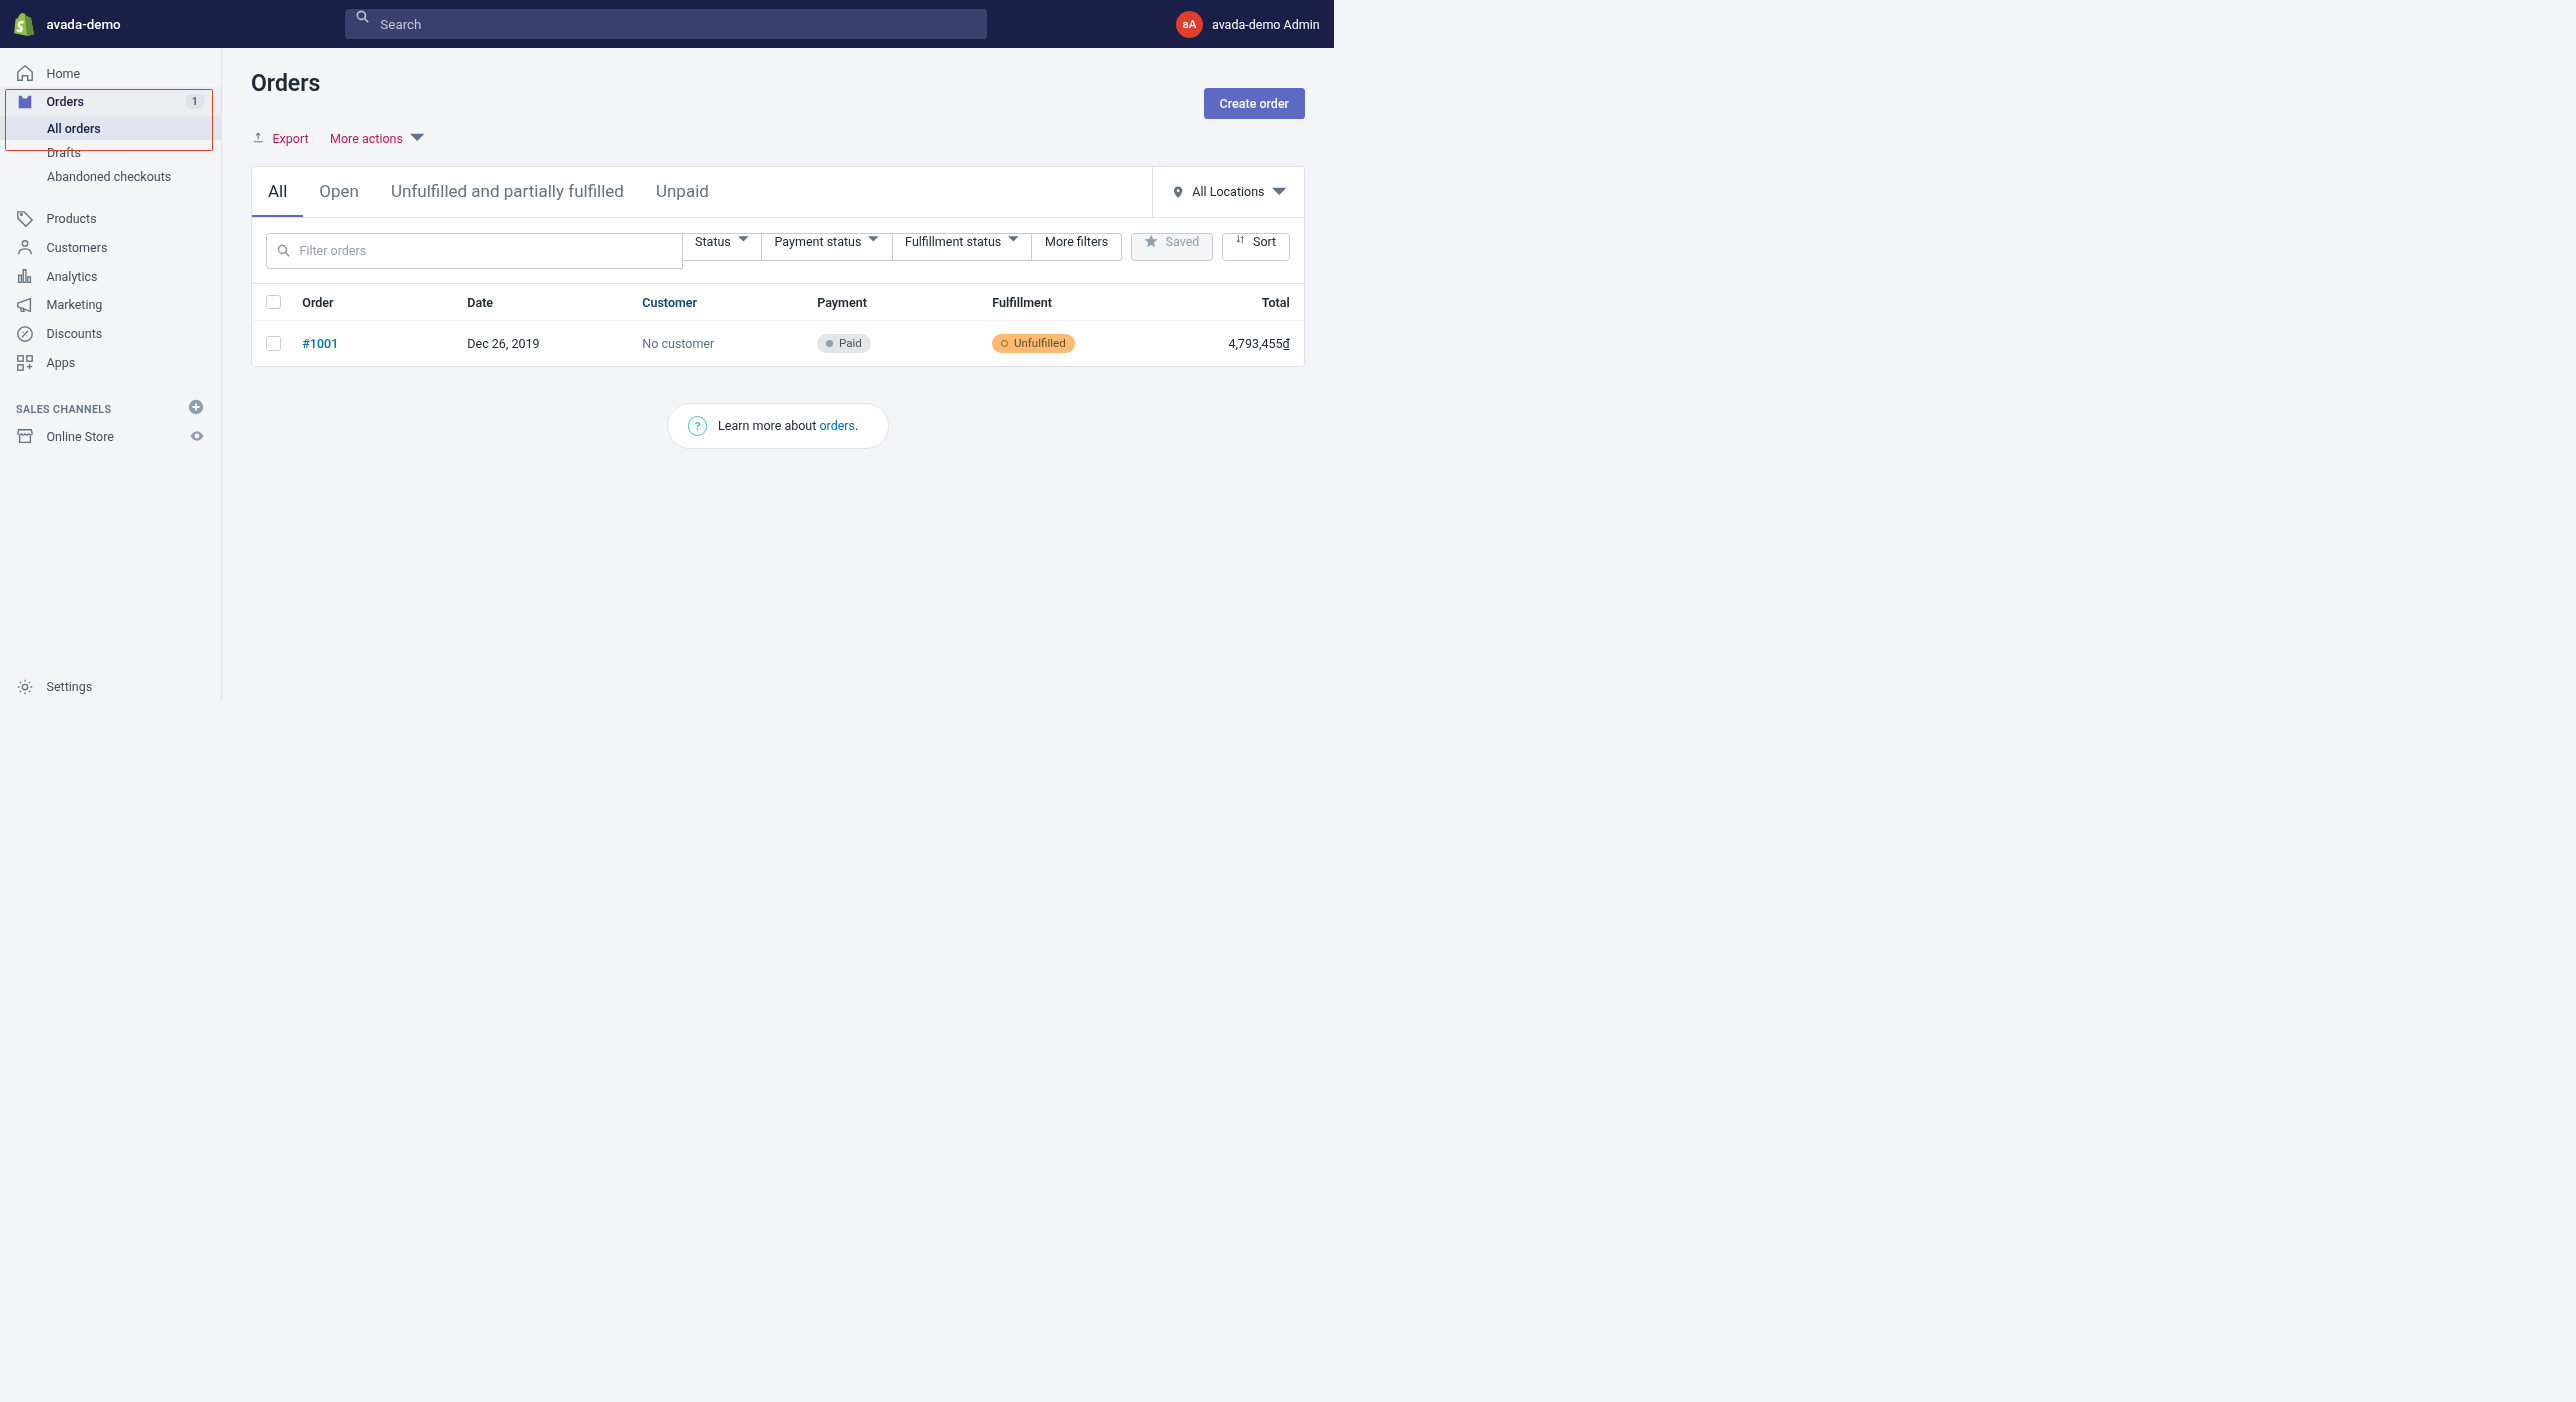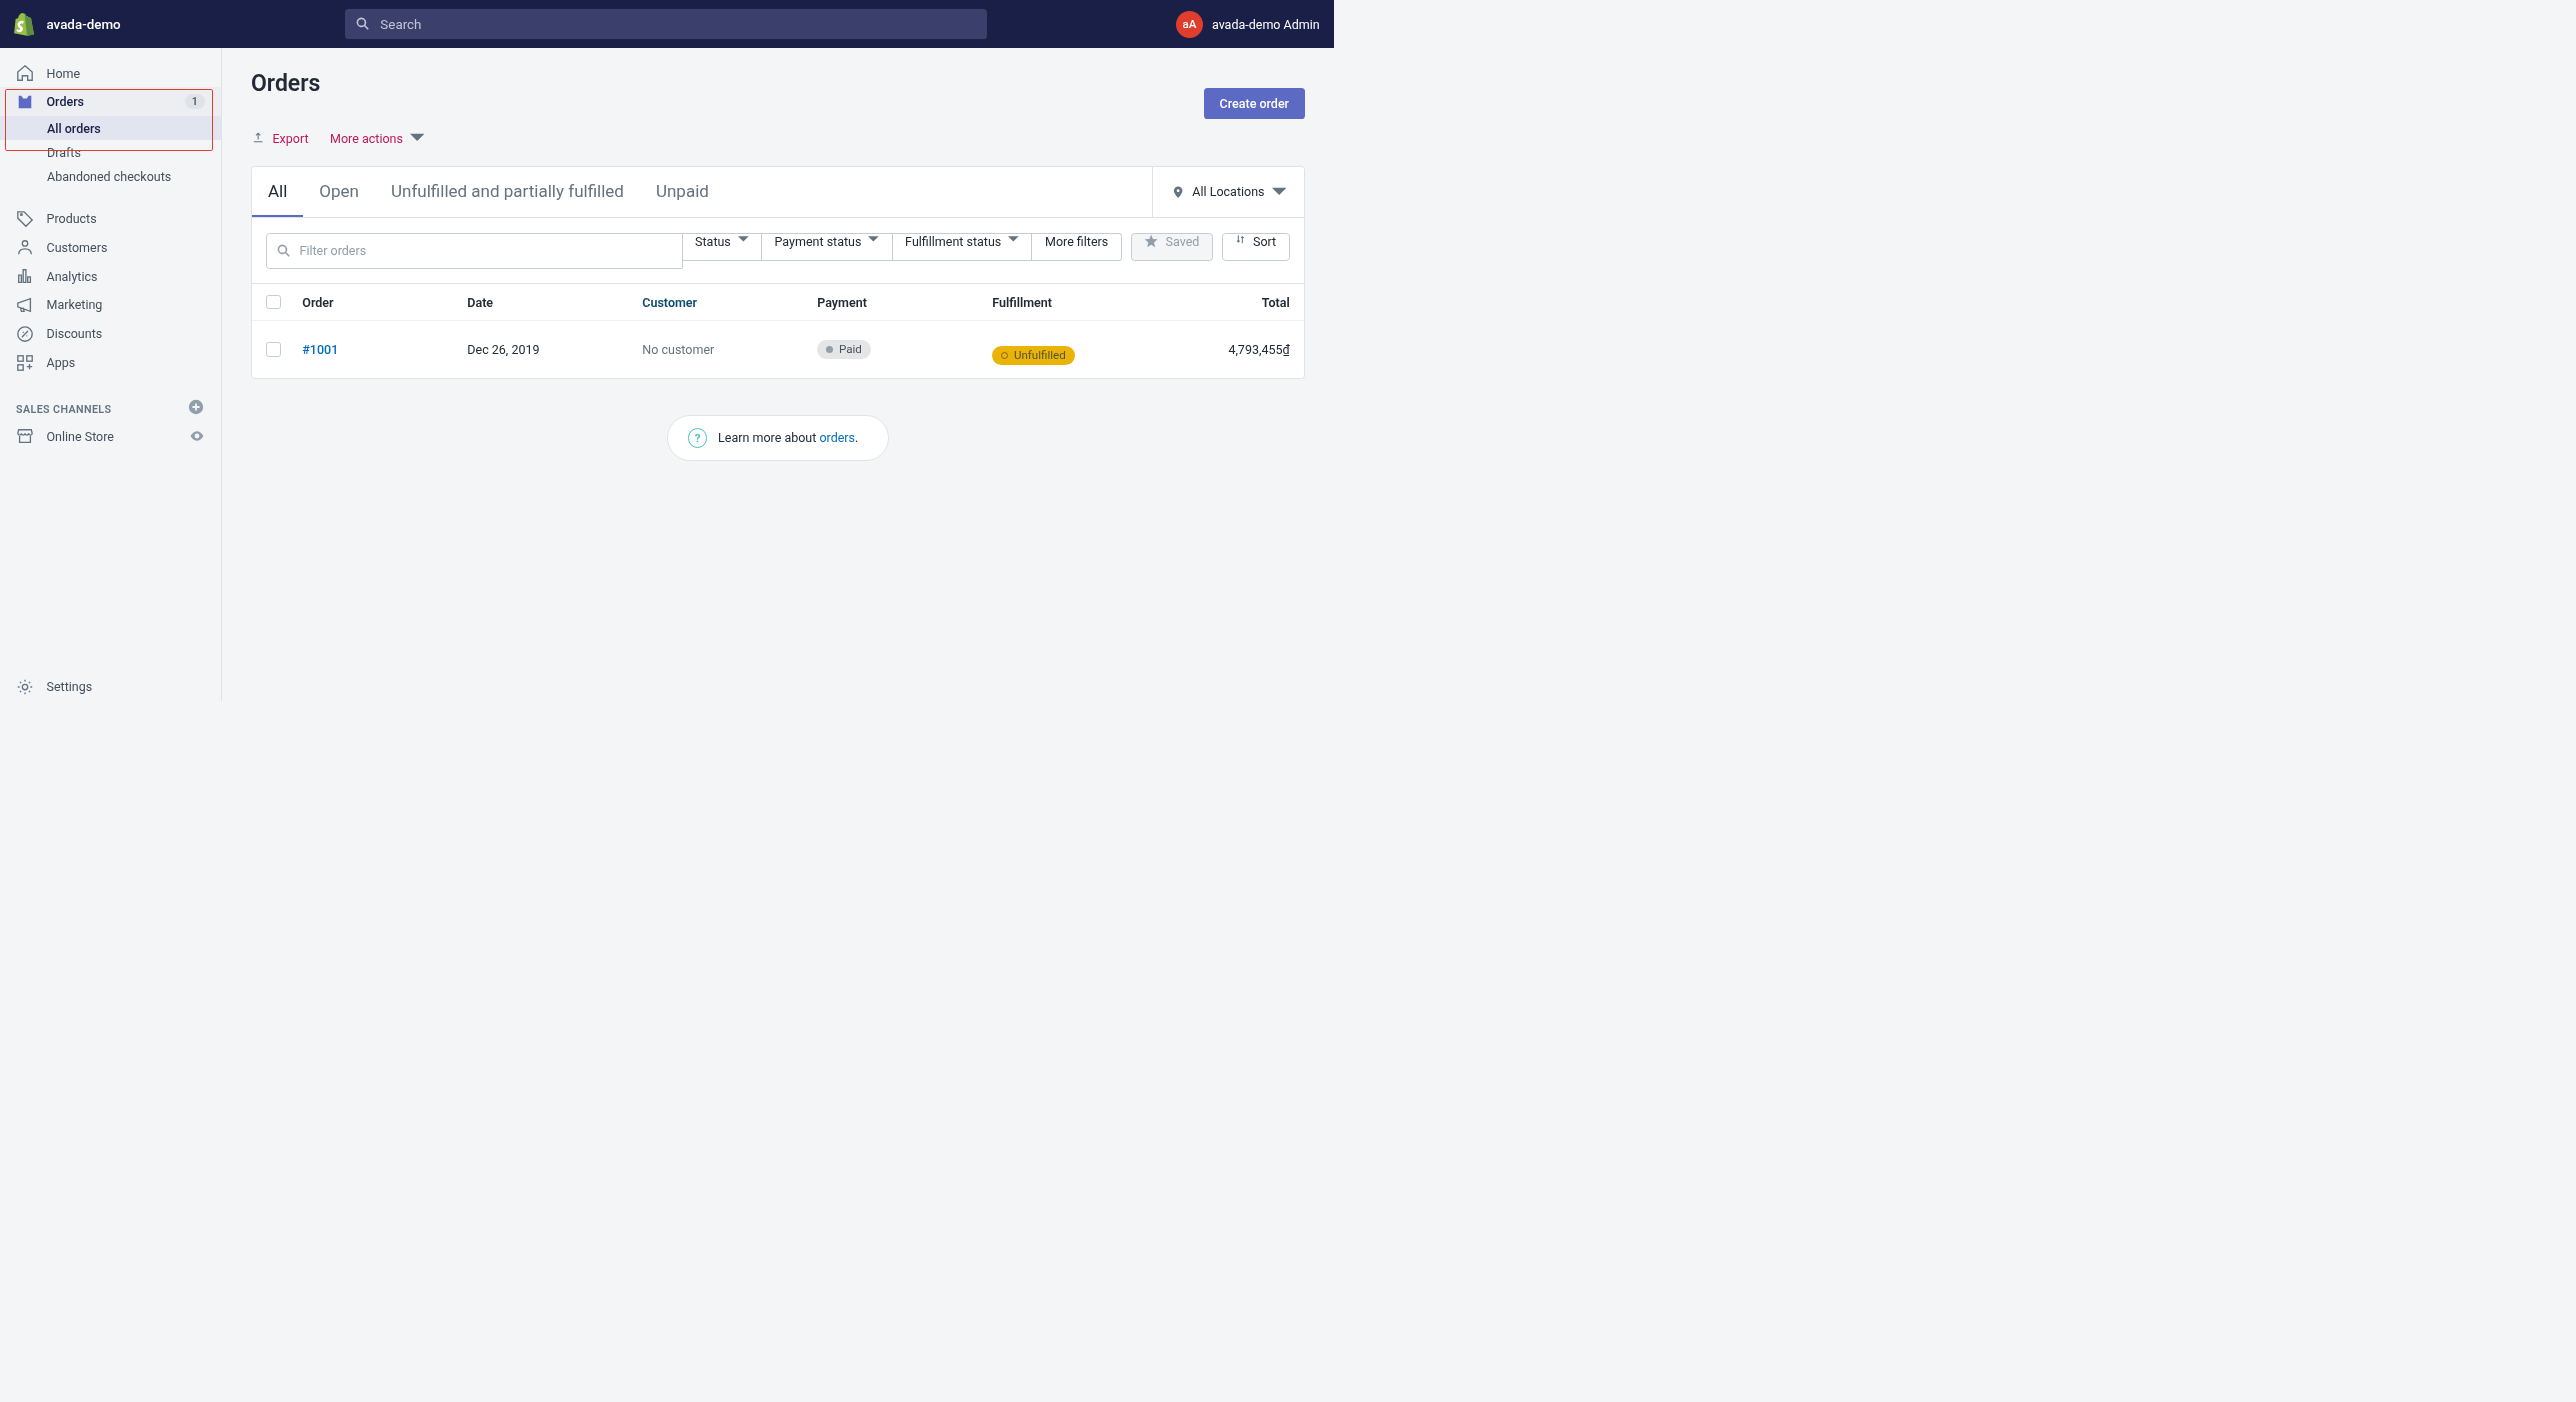--- a/index.html
+++ b/index.html
@@ -4,21 +4,21 @@
 <style>
 * { margin: 0; padding: 0; box-sizing: border-box; font-family: -apple-system, BlinkMacSystemFont, "Segoe UI", Roboto, sans-serif; }
 body { background: #f4f5f7; color: #212b36; width: 1334px; height: 701px; overflow: hidden; }
 
 
 .topbar { height: 48px; background: #1a1f47; display: flex; align-items: center; padding: 0 14.3px; color: #fff; }
 .logo-wrap { display: flex; align-items: center; gap: 10.7px; }
 .shopify-logo { width: 21.5px; height: 23px; }
 .store-name { font-size: 13.4px; font-weight: 500; }
 .search-wrap { margin-left: 224px; flex: 0 0 642px; }
-.search-box { position: relative; background: #3a3f6c; border-radius: 3.6px; height: 30px; display: flex; align-items: center; padding: 0 10.7px; }
+.search-box { position: relative; background: #3a3f6c; border-radius: 3.6px; height: 30px; display: flex; padding: 0 10.7px; }
 .search-box svg { width: 16px; height: 16px; fill: #c4c6d6; margin-right: 9px; }
 .search-input { background: transparent; border: none; outline: none; color: #fff; font-size: 13.4px; flex: 1; }
 .search-input::placeholder { color: #c4c6d6; }
 .topbar-right { margin-left: auto; display: flex; align-items: center; gap: 9px; }
 .avatar { width: 27px; height: 27px; border-radius: 50%; background: #e03e2d; color: #fff; display: flex; align-items: center; justify-content: center; font-size: 11.6px; font-weight: 500; }
 .admin-name { font-size: 12.5px; }
 
 
 .app-body { display: flex; height: calc(100% - 48px); }
 .sidebar { width: 222px; background: #f4f5f7; border-right: 0.9px solid #dfe3e8; display: flex; flex-direction: column; padding-top: 10.7px; }
@@ -76,21 +76,21 @@
 .col-date { width: 175px; }
 .col-customer { width: 175px; color: #637381; }
 .col-payment { width: 175px; }
 .col-fulfill { width: 175px; }
 .col-total { flex: 1; text-align: right; }
 .checkbox { width: 14.3px; height: 14.3px; border: 0.9px solid #c4cdd5; border-radius: 2.7px; background: #fff; cursor: pointer; }
 .order-link { color: #006fbb; font-weight: 500; cursor: pointer; }
 .pill { display: inline-flex; align-items: center; gap: 5.4px; padding: 2.7px 9px; border-radius: 10.7px; font-size: 11.6px; }
 .pill-paid { background: #e4e5e7; color: #454f5b; }
 .pill-paid::before { content: ""; width: 7.2px; height: 7.2px; background: #919eab; border-radius: 50%; }
-.pill-unf { background: #eab308; color: #595130; margin-top: 12px; }
+.pill-unf { background: #fdba74; color: #595130; }
 .pill-unf::before { content: ""; width: 7.2px; height: 7.2px; border: 1.8px solid #8a6116; border-radius: 50%; box-sizing: border-box; }
 
 
 .learn-box { margin: 36px auto 0; width: 222px; border: 0.9px solid #dfe3e8; border-radius: 894px; padding: 12.5px 19.7px; display: flex; align-items: center; gap: 10.7px; background: #fff; font-size: 12.5px; }
 .learn-box .q-icon { width: 19.7px; height: 19.7px; border: 1.8px solid #47c1bf; border-radius: 50%; color: #47c1bf; display: flex; align-items: center; justify-content: center; font-weight: 700; font-size: 11.6px; }
 .learn-box a { color: #006fbb; text-decoration: none; }
 
 </style>
 </head>
 <body>

